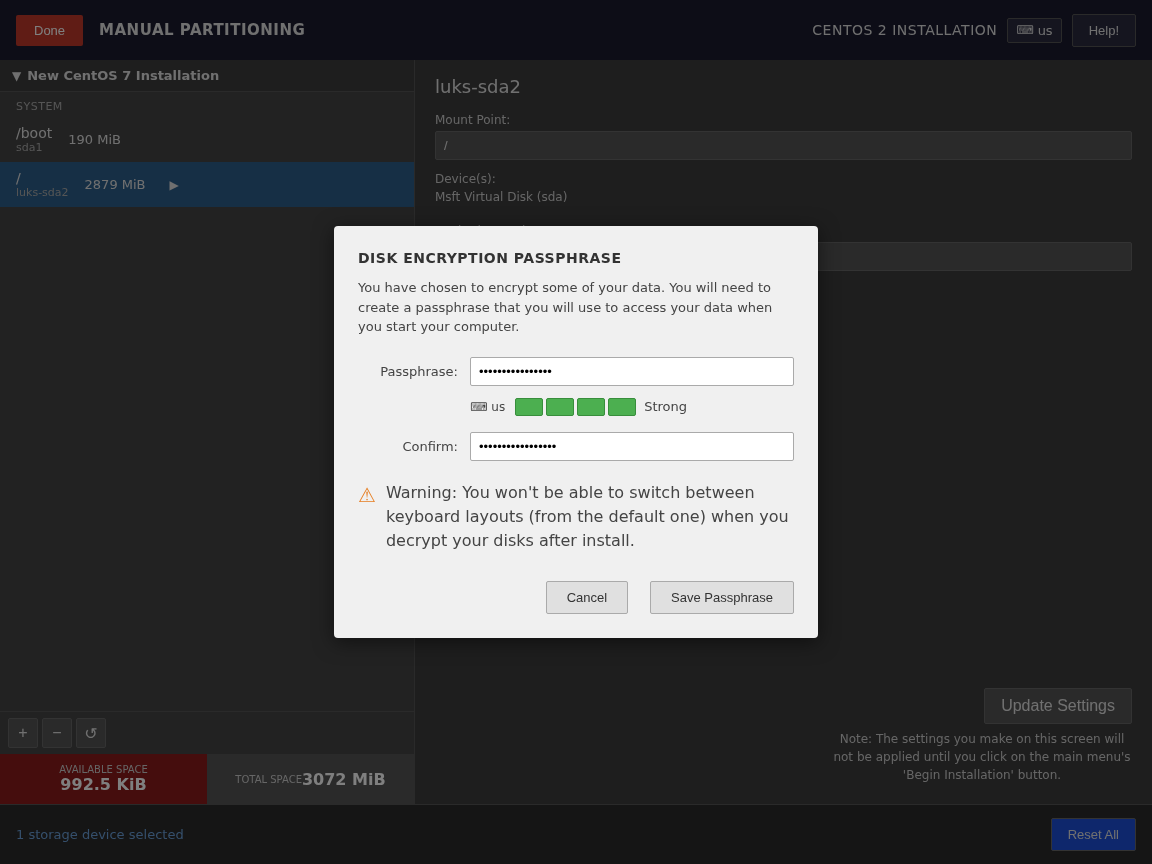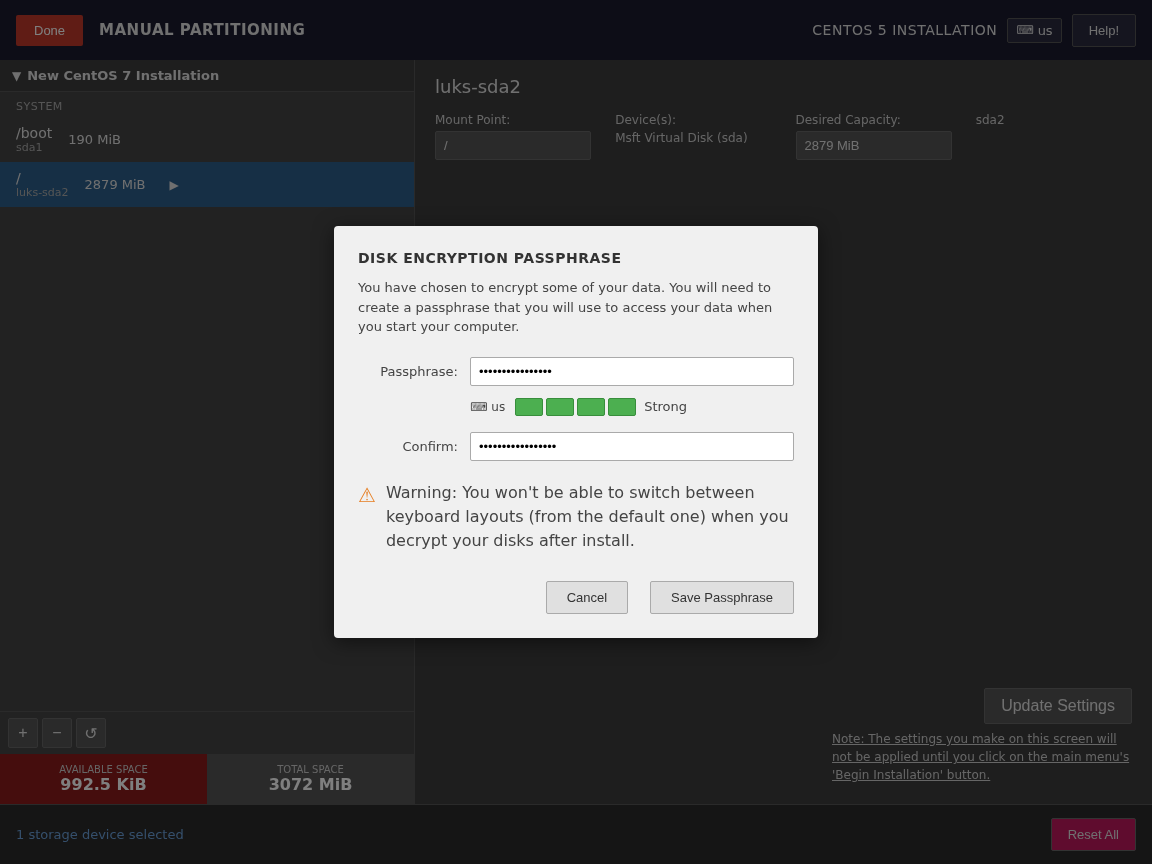--- a/index.html
+++ b/index.html
@@ -183,21 +183,21 @@
       display: flex;
       flex-direction: column;
       justify-content: center;
       align-items: center;
       padding: 4px;
     }
     #total-space {
       background: #555;
       flex: 1;
       display: flex;
-      flex-direction: column;
+      flex-direction: row;
       justify-content: center;
       align-items: center;
       padding: 4px;
     }
     .space-label {
       color: #ccc;
       font-size: 10px;
       text-transform: uppercase;
     }
     .space-value {
@@ -213,21 +213,21 @@
       padding: 16px 20px;
       position: relative;
     }
     #partition-name {
       color: #e0e0e0;
       font-size: 18px;
       margin-bottom: 16px;
     }
     #form-grid {
       display: grid;
-      grid-template-columns: 1fr 1fr 1fr 1fr;
+      grid-template-columns: 1fr;
       gap: 12px 24px;
     }
     .form-label {
       color: #ccc;
       font-size: 12px;
       margin-bottom: 4px;
     }
     .form-input {
       background: #555;
       border: 1px solid #666;
@@ -255,45 +255,44 @@
       color: #e0e0e0;
       padding: 8px 16px;
       font-size: 16px;
       cursor: pointer;
       border-radius: 2px;
     }
     #note-text {
       position: absolute;
       right: 20px;
       bottom: 20px;
-      text-align: left;
+      text-align: center;
       color: #ccc;
       font-size: 12px;
       line-height: 1.5;
       max-width: 300px;
-      text-decoration: underline;
     }
 
     
     #bottom-bar {
       height: 60px;
       background: #2a2a2a;
       display: flex;
       align-items: center;
       padding: 0 16px;
       justify-content: space-between;
       border-top: 1px solid #555;
     }
     #storage-link {
       color: #6a9fd8;
       cursor: pointer;
       font-size: 13px;
     }
     #reset-all-btn {
-      background: #be185d;
+      background: #1d4ed8;
       border: 1px solid #666;
       color: #e0e0e0;
       padding: 8px 16px;
       font-size: 13px;
       cursor: pointer;
       border-radius: 2px;
     }
 
     
     #modal-overlay {
@@ -425,21 +424,21 @@
   </style>
 </head>
 <body>
 
 <div id="top-bar">
   <div id="top-left">
     <button id="done-button">Done</button>
     <span id="page-title">MANUAL PARTITIONING</span>
   </div>
   <div id="top-right">
-    <span id="centos-title">CENTOS 5 INSTALLATION</span>
+    <span id="centos-title">CENTOS 2 INSTALLATION</span>
     <div id="keyboard-selector">
       <span id="keyboard-icon">⌨</span>
       <span>us</span>
     </div>
     <button id="help-button">Help!</button>
   </div>
 </div>
 
 <div id="main-content">
 

